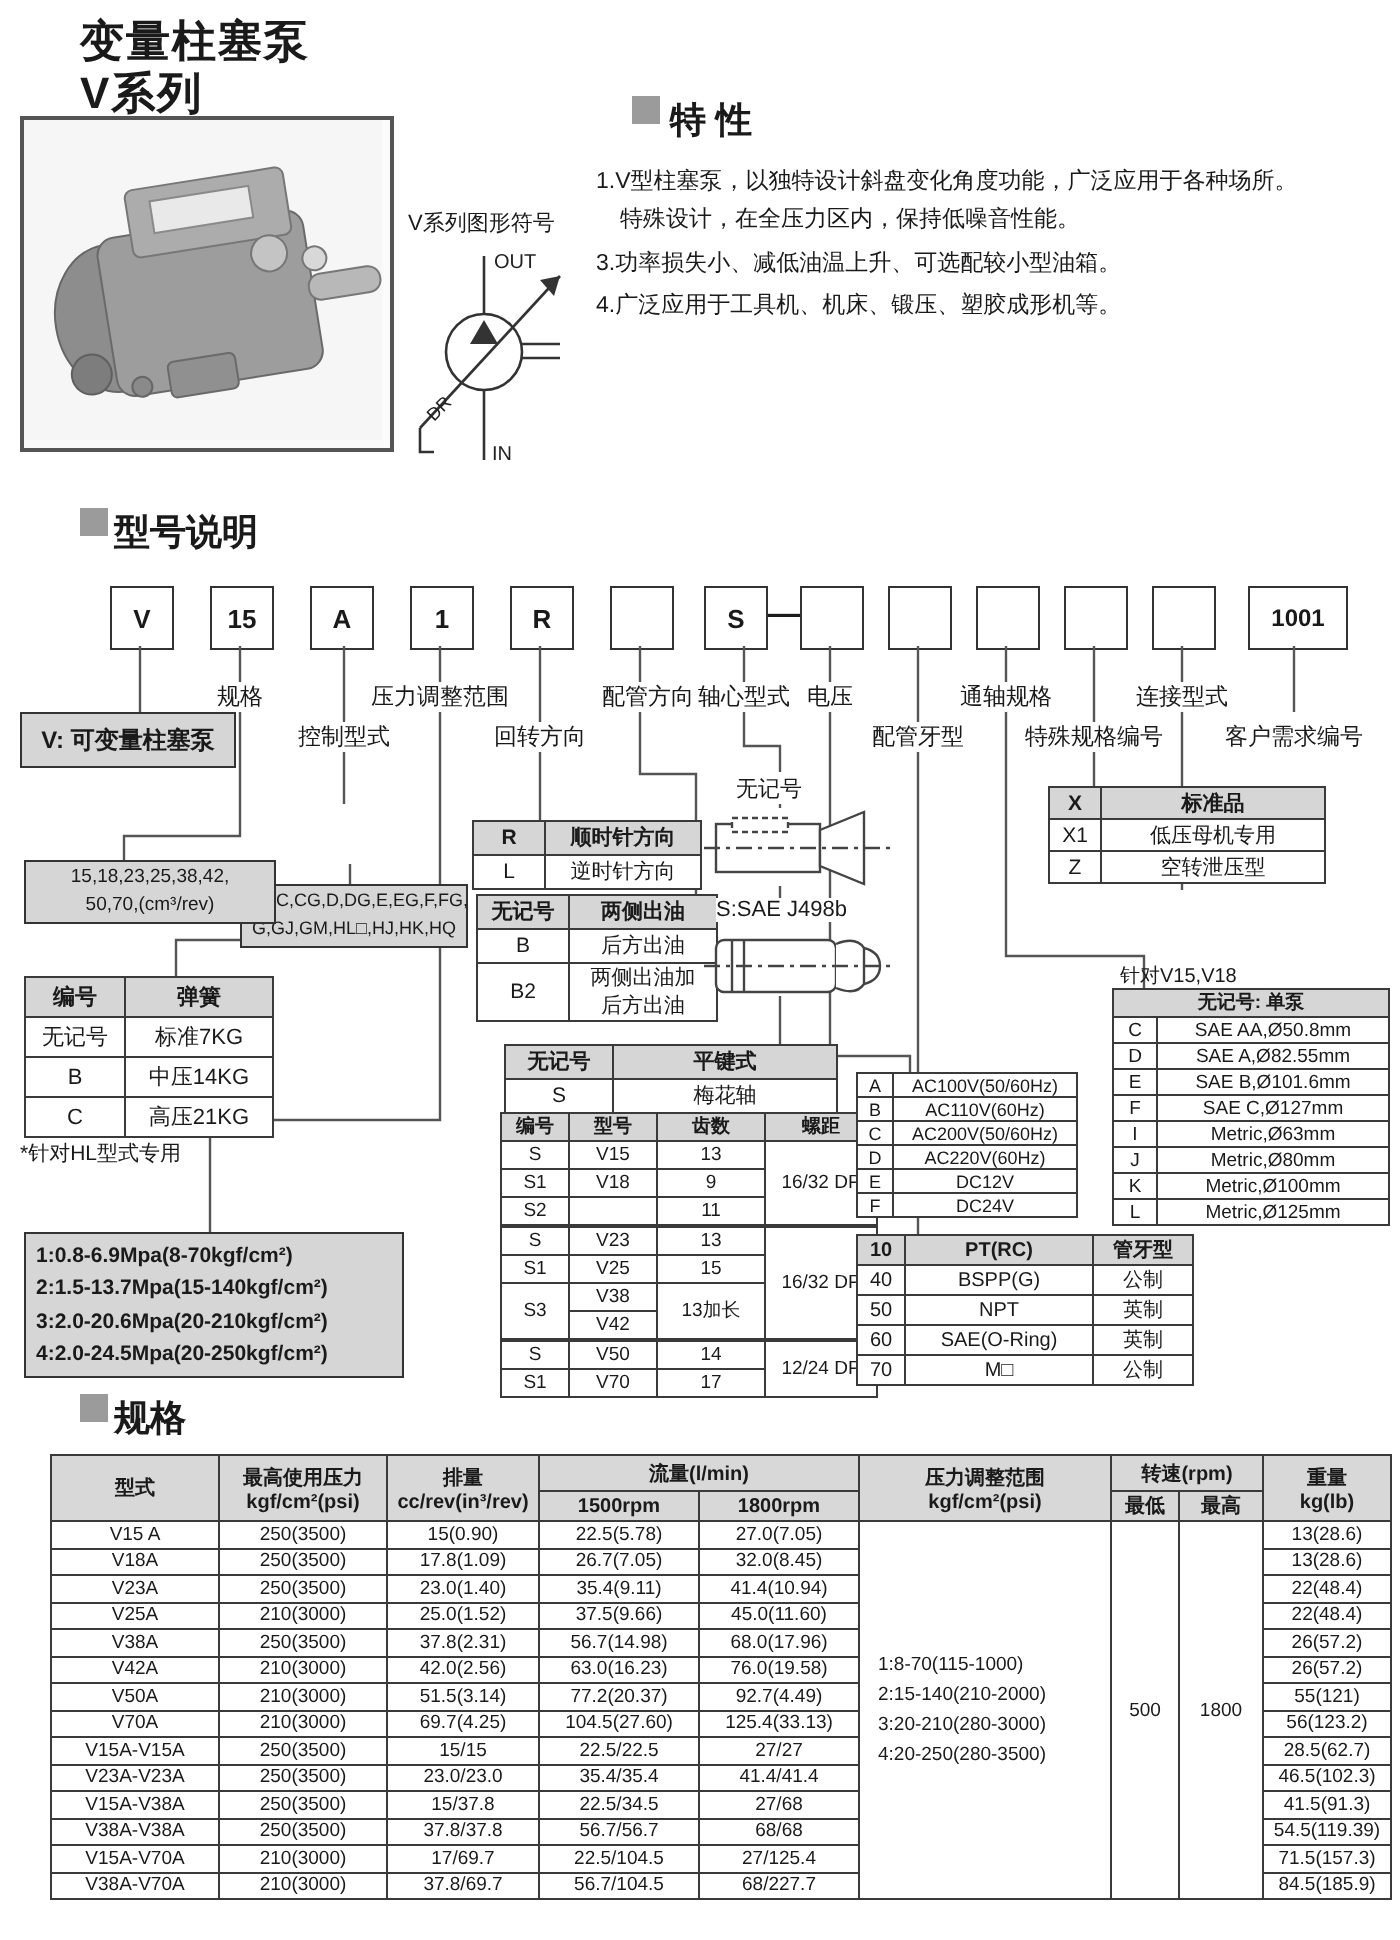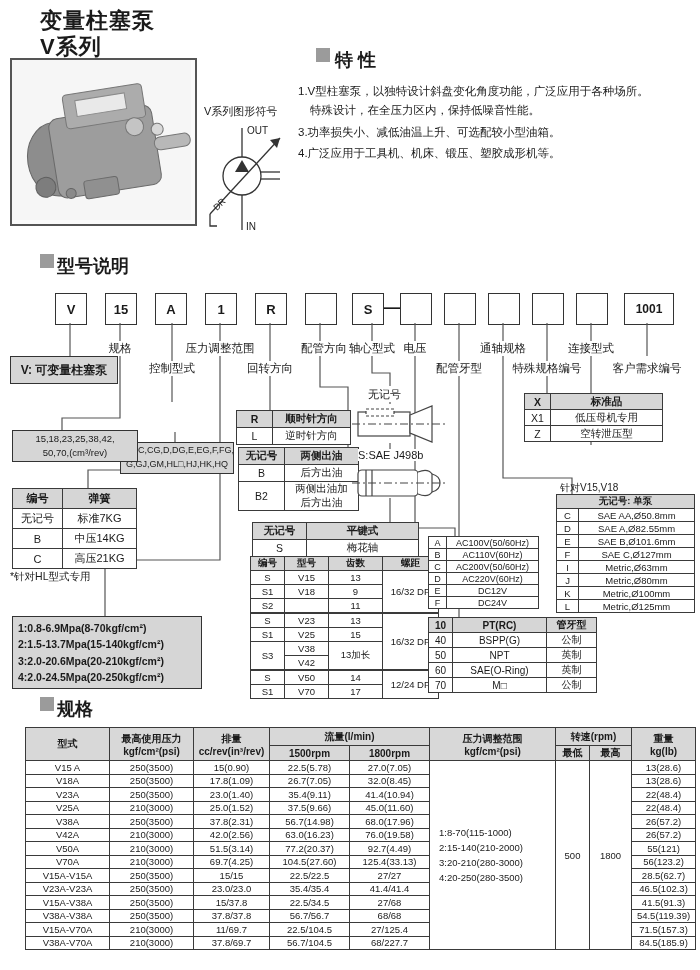--- a/index.html
+++ b/index.html
@@ -615,21 +615,21 @@
           <td>V38A-V38A</td>
           <td>250(3500)</td>
           <td>37.8/37.8</td>
           <td>56.7/56.7</td>
           <td>68/68</td>
           <td>54.5(119.39)</td>
         </tr>
         <tr>
           <td>V15A-V70A</td>
           <td>210(3000)</td>
-          <td>11/69.7</td>
+          <td>17/69.7</td>
           <td>22.5/104.5</td>
           <td>27/125.4</td>
           <td>71.5(157.3)</td>
         </tr>
         <tr>
           <td>V38A-V70A</td>
           <td>210(3000)</td>
           <td>37.8/69.7</td>
           <td>56.7/104.5</td>
           <td>68/227.7</td>

